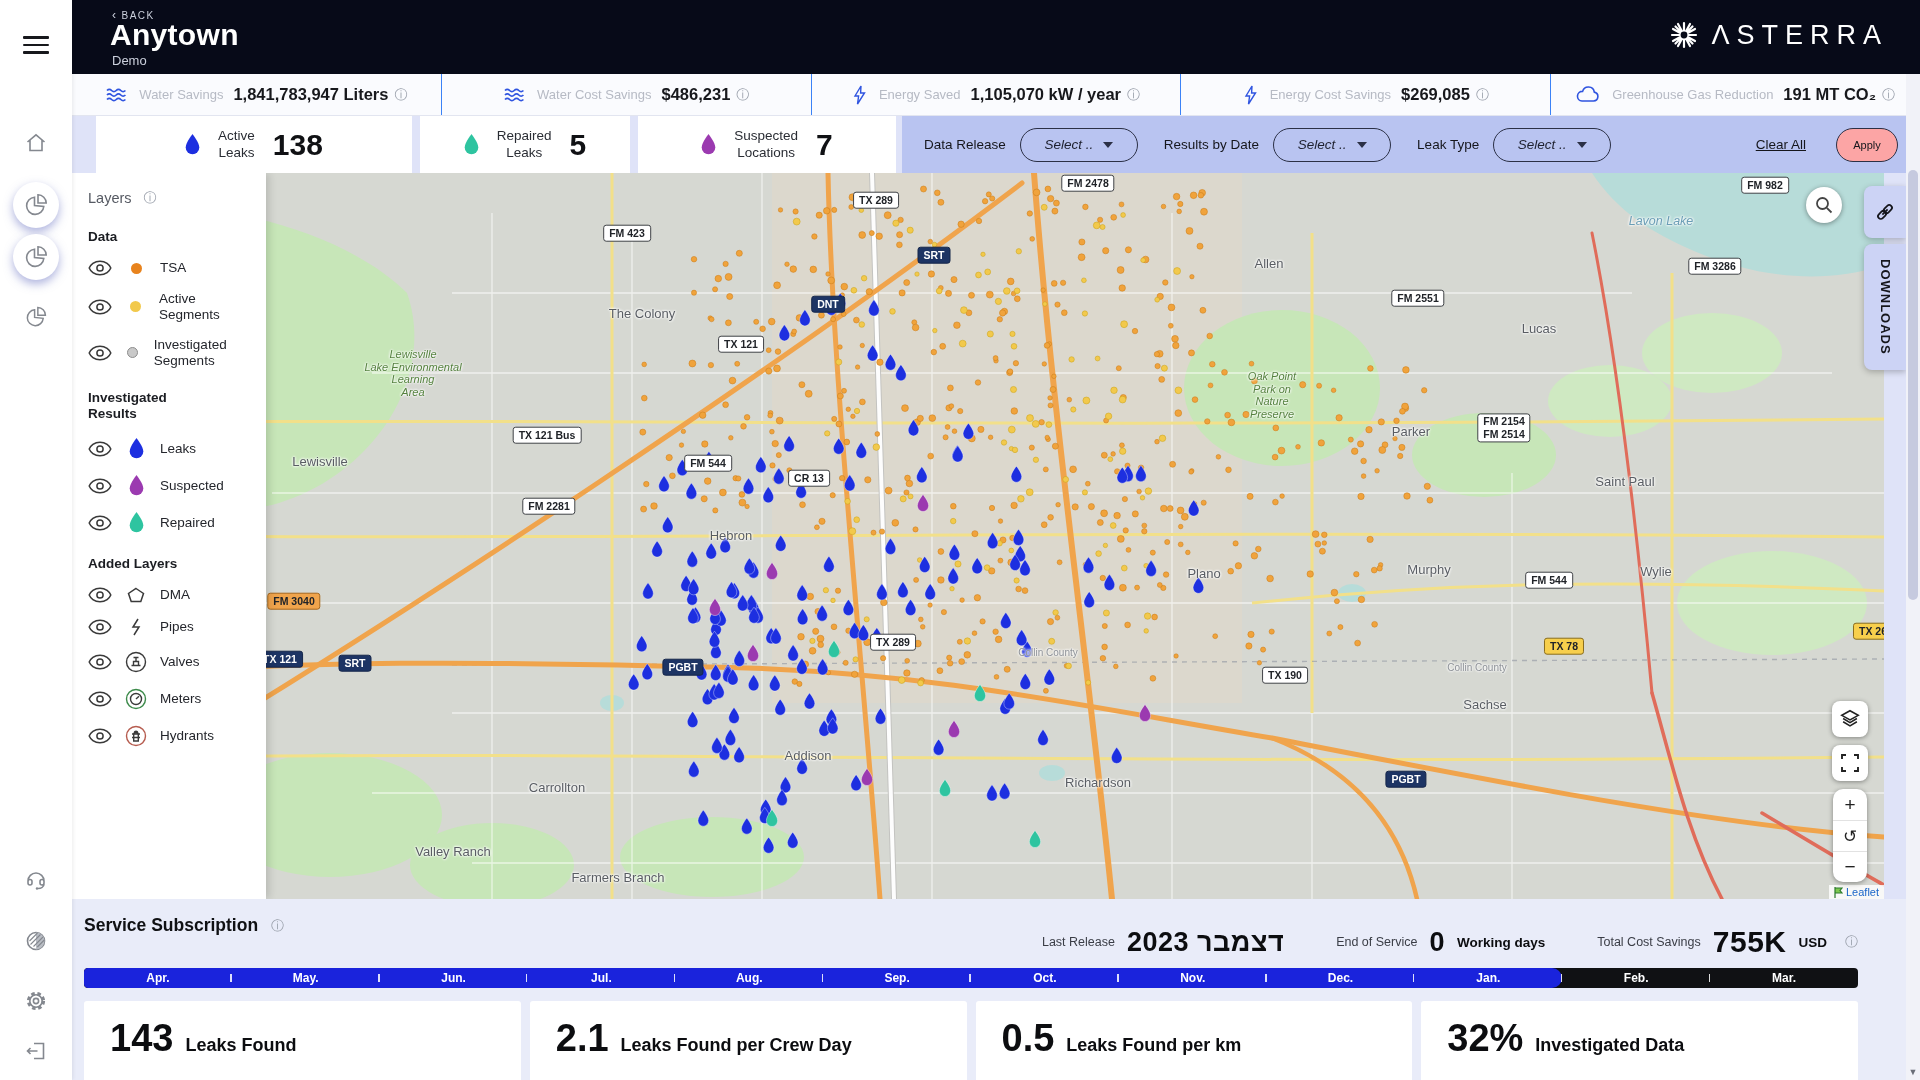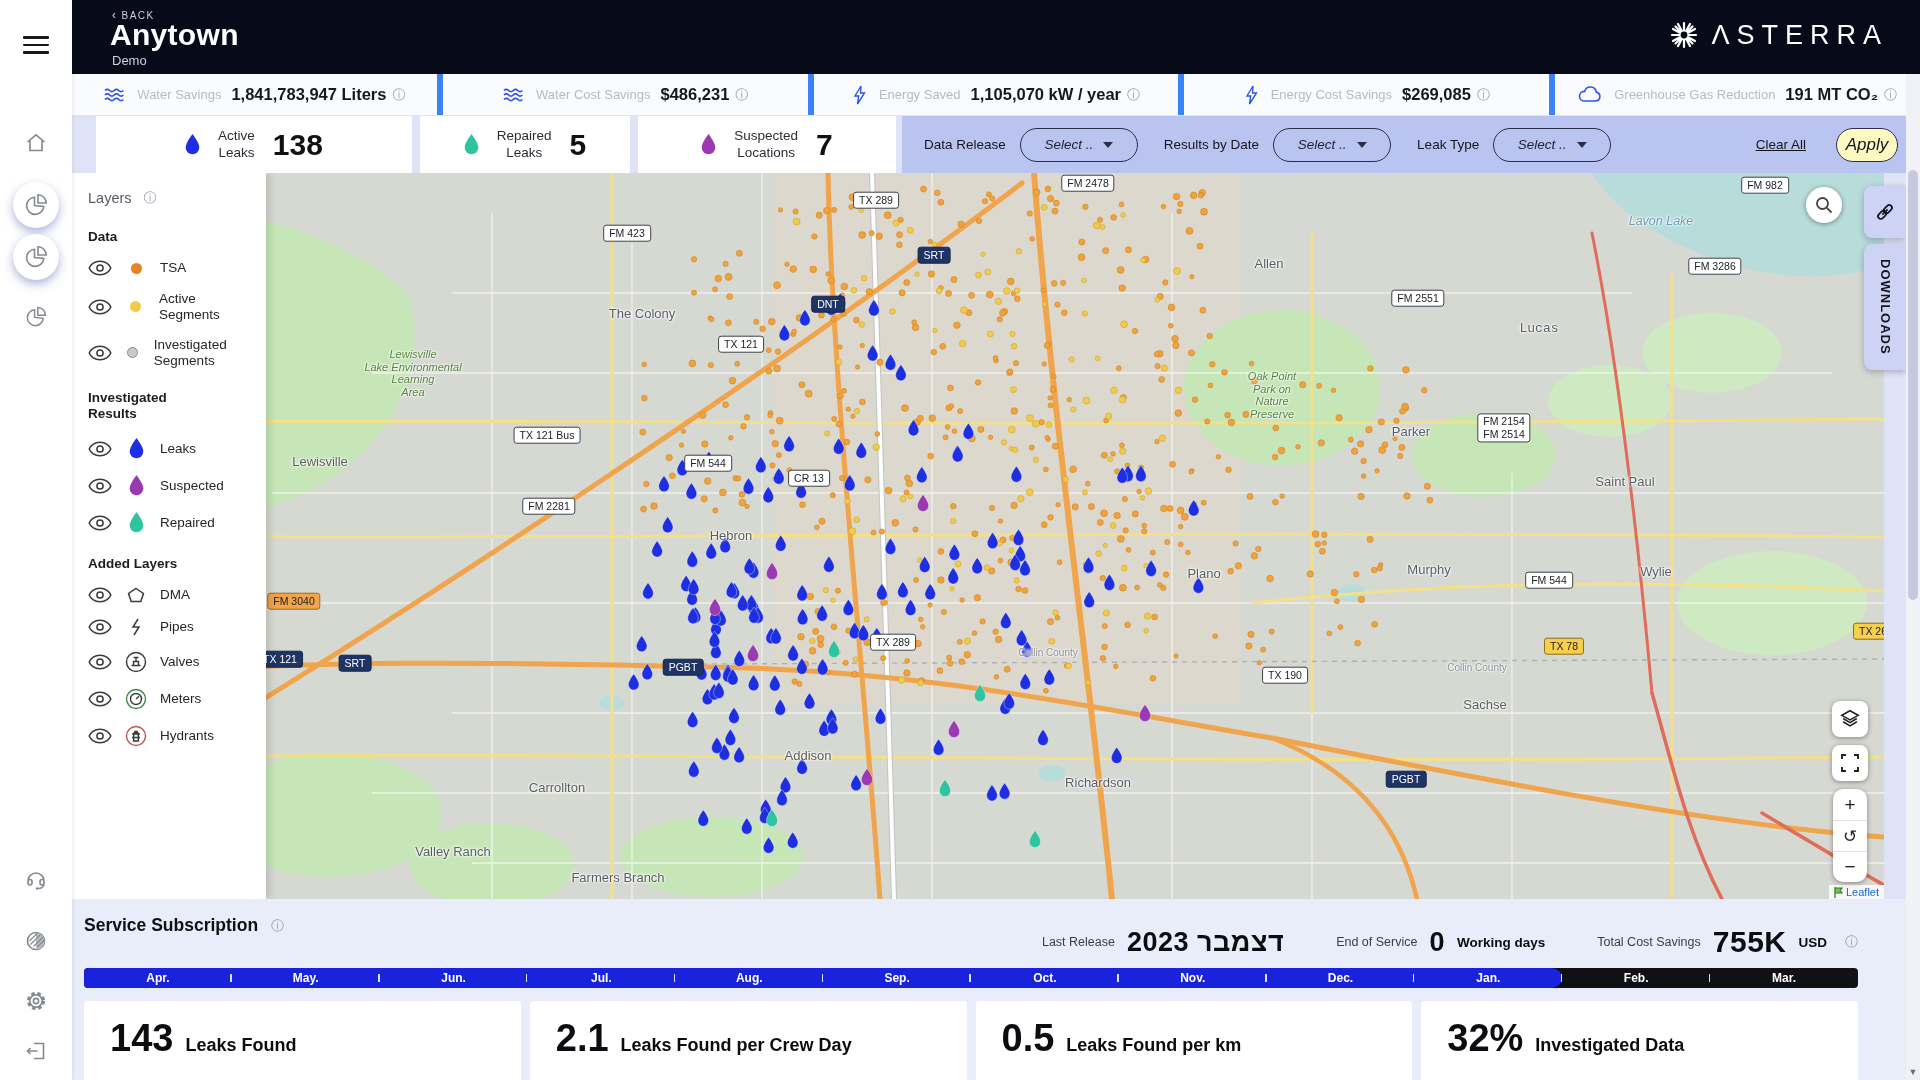--- a/index.html
+++ b/index.html
@@ -21,53 +21,53 @@
   .back { position:absolute; left:40px; top:8px; font-size:10px; letter-spacing:1.5px; color:#cbd0dc; cursor:pointer; }
   .back .chev { margin-right:4px; font-size:12px; }
   .title { position:absolute; left:38px; top:18px; font-size:30px; font-weight:bold; letter-spacing:.3px; }
   .subtitle { position:absolute; left:40px; top:53px; font-size:13px; color:#ccd1dd; }
   .brand { position:absolute; right:32px; top:18px; display:flex; align-items:center; gap:10px; }
   .brand-word { font-size:27px; letter-spacing:7px; color:#fff; font-weight:400; }
 
   
   .statsbar { position:absolute; left:72px; right:0; top:74px; height:42px; background:#fafbfe; display:flex;
               border-bottom:1px solid #e2e5f0; z-index:30; }
-  .stat { flex:1; display:flex; align-items:center; justify-content:center; border-right:6px solid #3b82f6; }
+  .stat { flex:1; display:flex; align-items:center; justify-content:center; border-right:1px solid #3b82f6; }
   .stat:last-child { border-right:none; }
   .stat .s-label { font-size:13px; color:#b6bac4; margin:0 10px 0 12px; white-space:nowrap; }
   .stat .s-value { font-size:16.5px; font-weight:bold; color:#17181c; white-space:nowrap; }
   .info-i { font-size:13px; color:#9aa0ab; margin-left:6px; font-weight:normal; }
 
   
   .summaryrow { position:absolute; left:72px; right:0; top:116px; height:57px; background:#dfe3f8; display:flex; z-index:30; }
   .sum-cards { display:flex; gap:8px; padding-left:24px; }
   .sum-card { background:#fff; height:100%; display:flex; align-items:center; justify-content:center; gap:18px; padding:0 26px; }
   .sum-label { font-size:13.5px; color:#2a2d34; text-align:center; line-height:1.25; }
   .sum-value { font-size:30px; font-weight:bold; color:#101114; }
   .filters { flex:1; margin-left:6px; background:#b9c4f1; display:flex; align-items:center; padding:0 22px; gap:14px; }
   .f-label { font-size:13.5px; color:#15161c; white-space:nowrap; }
   .f-select { width:118px; height:34px; border:1.6px solid #2b3046; border-radius:17px; display:flex;
               align-items:center; justify-content:center; gap:10px; cursor:pointer; margin-right:12px; }
   .f-select .sel-txt { font-size:13.5px; font-style:italic; color:#1e2130; }
   .caret { width:0; height:0; border-left:5px solid transparent; border-right:5px solid transparent; border-top:6px solid #2b3046; }
   .clear-all { margin-left:auto; font-size:13.5px; color:#15161c; text-decoration:underline; cursor:pointer; white-space:nowrap; }
-  .apply-btn { width:62px; height:34px; border:1.6px solid #2b3046; border-radius:17px; background:#fef9c3;
-               font-size:17px; color:#15161c; display:flex; align-items:center; justify-content:center; cursor:pointer; margin-left:16px;font-style:italic; }
+  .apply-btn { width:62px; height:34px; border:1.6px solid #2b3046; border-radius:17px; background:#fca5a5;
+               font-size:11px; color:#15161c; display:flex; align-items:center; justify-content:center; cursor:pointer; margin-left:16px; }
 
   
   .maparea { position:absolute; left:72px; top:173px; width:1812px; height:726px; overflow:hidden; background:#d6d8d2; z-index:10; }
   .maparea svg.geo { position:absolute; inset:0; }
   .map-overlay { position:absolute; inset:0; pointer-events:none; }
   .lbl { position:absolute; transform:translate(-50%,-50%); white-space:pre; text-align:center;
          text-shadow:0 0 3px #fff,0 0 3px #fff,0 0 2px #fff; }
   .lbl-city { font-size:13px; color:#595d63; }
   .lbl-county { font-size:10px; color:#8d9197; }
   .lbl-park { font-size:11px; font-style:italic; color:#55823f; line-height:1.15; }
   .lbl-water { font-size:12.5px; font-style:italic; color:#6a9db5; }
-  .shield { position:absolute; transform:translate(-50%,-50%); font-size:10.5px; font-weight:normal; line-height:1.2;
+  .shield { position:absolute; transform:translate(-50%,-50%); font-size:10.5px; font-weight:bold; line-height:1.2;
             padding:1px 5px; border-radius:3px; background:#fff; border:1.3px solid #3f4246; color:#202328; white-space:pre; text-align:center; }
   .shield.blue { background:#1d3464; color:#fff; border-color:#15264a; }
   .shield.yellow { background:#f7cf4c; border-color:#8a6d1d; }
   .shield.orange { background:#f0a44c; border-color:#a8671c; }
 
   
   .layers-panel { position:absolute; left:0; top:0; bottom:0; width:194px; background:#fff;
                   box-shadow:3px 0 8px rgba(0,0,0,.14); padding:16px 10px 0 16px; z-index:20; }
   .lp-title { font-size:14.5px; color:#565a63; display:flex; gap:6px; align-items:center; }
   .lp-head { font-size:13.5px; font-weight:bold; color:#1b1d22; margin-top:22px; line-height:1.2; width:120px; }
@@ -1052,21 +1052,21 @@
           <path d="M0,-8.5 C0,-8.5 -5.6,-1.6 -5.6,2.4 C-5.6,6 -3.1,8.5 0,8.5 C3.1,8.5 5.6,6 5.6,2.4 C5.6,-1.6 0,-8.5 0,-8.5 Z" fill="#2ec4a0" stroke="rgba(255,255,255,0.65)" stroke-width="0.6" transform="translate(963.0,666.0) scale(1)"></path>
           <path d="M0,-8.5 C0,-8.5 -5.6,-1.6 -5.6,2.4 C-5.6,6 -3.1,8.5 0,8.5 C3.1,8.5 5.6,6 5.6,2.4 C5.6,-1.6 0,-8.5 0,-8.5 Z" fill="#2ec4a0" stroke="rgba(255,255,255,0.65)" stroke-width="0.6" transform="translate(908.0,520.0) scale(1)"></path>
           <path d="M0,-8.5 C0,-8.5 -5.6,-1.6 -5.6,2.4 C-5.6,6 -3.1,8.5 0,8.5 C3.1,8.5 5.6,6 5.6,2.4 C5.6,-1.6 0,-8.5 0,-8.5 Z" fill="#2ec4a0" stroke="rgba(255,255,255,0.65)" stroke-width="0.6" transform="translate(762.0,476.0) scale(1)"></path>
           <path d="M0,-8.5 C0,-8.5 -5.6,-1.6 -5.6,2.4 C-5.6,6 -3.1,8.5 0,8.5 C3.1,8.5 5.6,6 5.6,2.4 C5.6,-1.6 0,-8.5 0,-8.5 Z" fill="#2ec4a0" stroke="rgba(255,255,255,0.65)" stroke-width="0.6" transform="translate(700.0,645.0) scale(1)"></path>
         </g>
     </svg>
 
     <div class="map-overlay" id="map-labels">
         <div class="lbl lbl-city" style="left: 570px; top: 140px;">The Colony</div>
         <div class="lbl lbl-city" style="left: 1197px; top: 90px;">Allen</div>
-        <div class="lbl lbl-city" style="left: 1467px; top: 155px; font-family: Liberation Mono, monospace;">Lucas</div>
+        <div class="lbl lbl-city" style="left: 1467px; top: 155px;">Lucas</div>
         <div class="lbl lbl-city" style="left: 1339px; top: 258px;">Parker</div>
         <div class="lbl lbl-city" style="left: 1553px; top: 308px;">Saint Paul</div>
         <div class="lbl lbl-city" style="left: 1132px; top: 400px;">Plano</div>
         <div class="lbl lbl-city" style="left: 1357px; top: 396px;">Murphy</div>
         <div class="lbl lbl-city" style="left: 1584px; top: 398px;">Wylie</div>
         <div class="lbl lbl-city" style="left: 248px; top: 288px;">Lewisville</div>
         <div class="lbl lbl-city" style="left: 659px; top: 362px;">Hebron</div>
         <div class="lbl lbl-city" style="left: 485px; top: 614px;">Carrollton</div>
         <div class="lbl lbl-city" style="left: 736px; top: 582px;">Addison</div>
         <div class="lbl lbl-city" style="left: 1026px; top: 609px;">Richardson</div>

